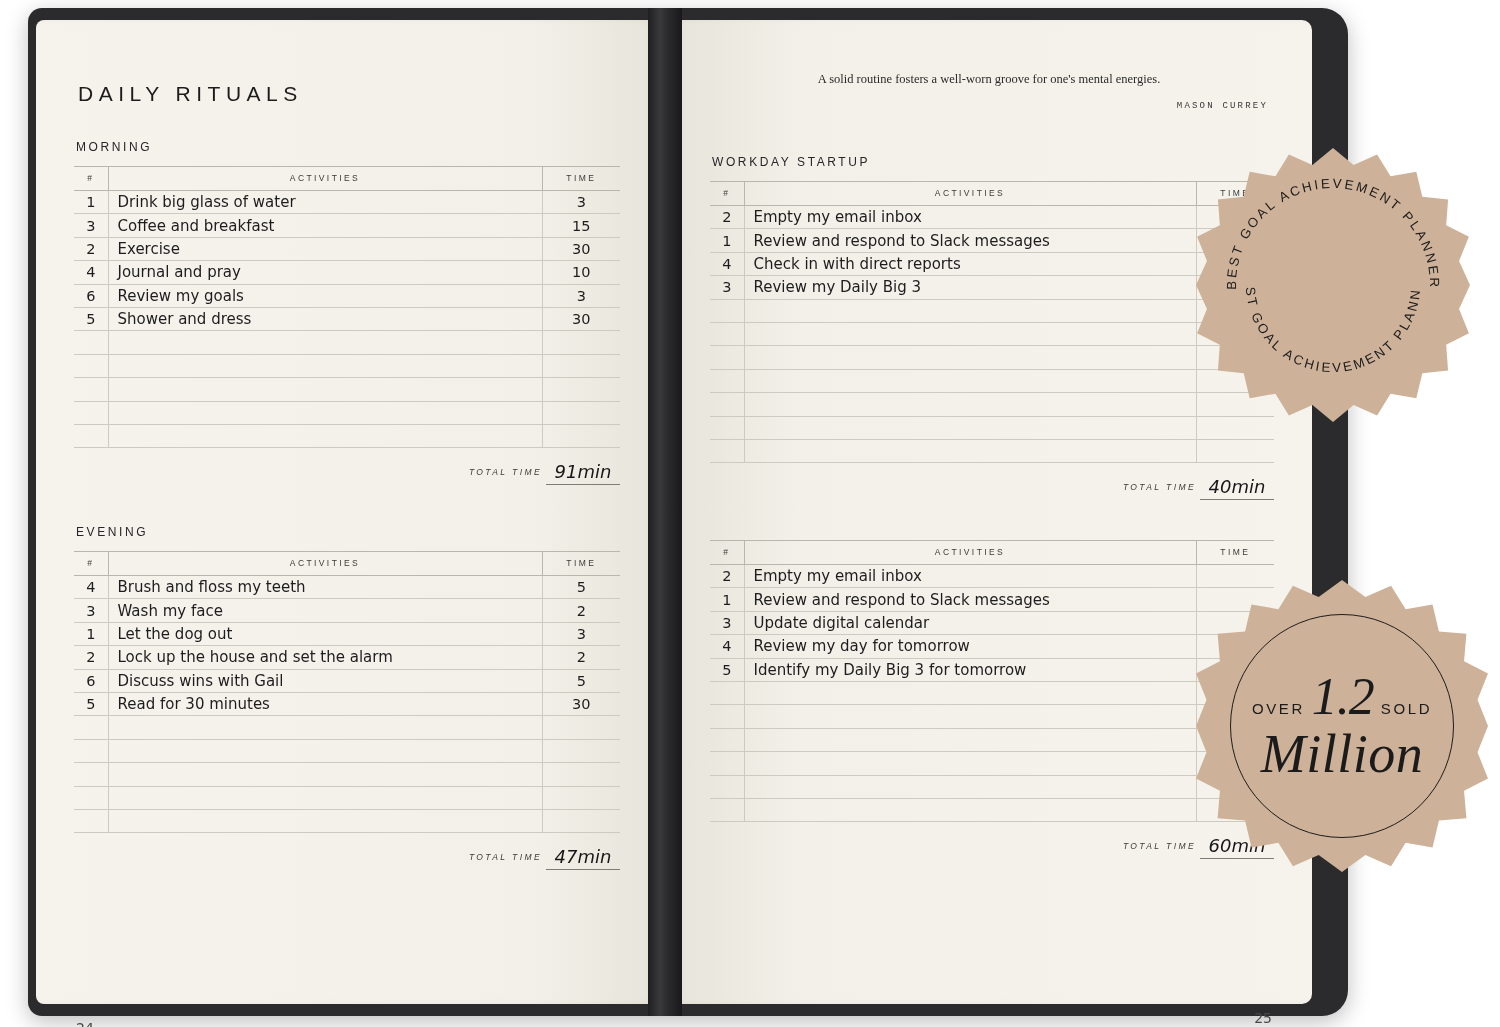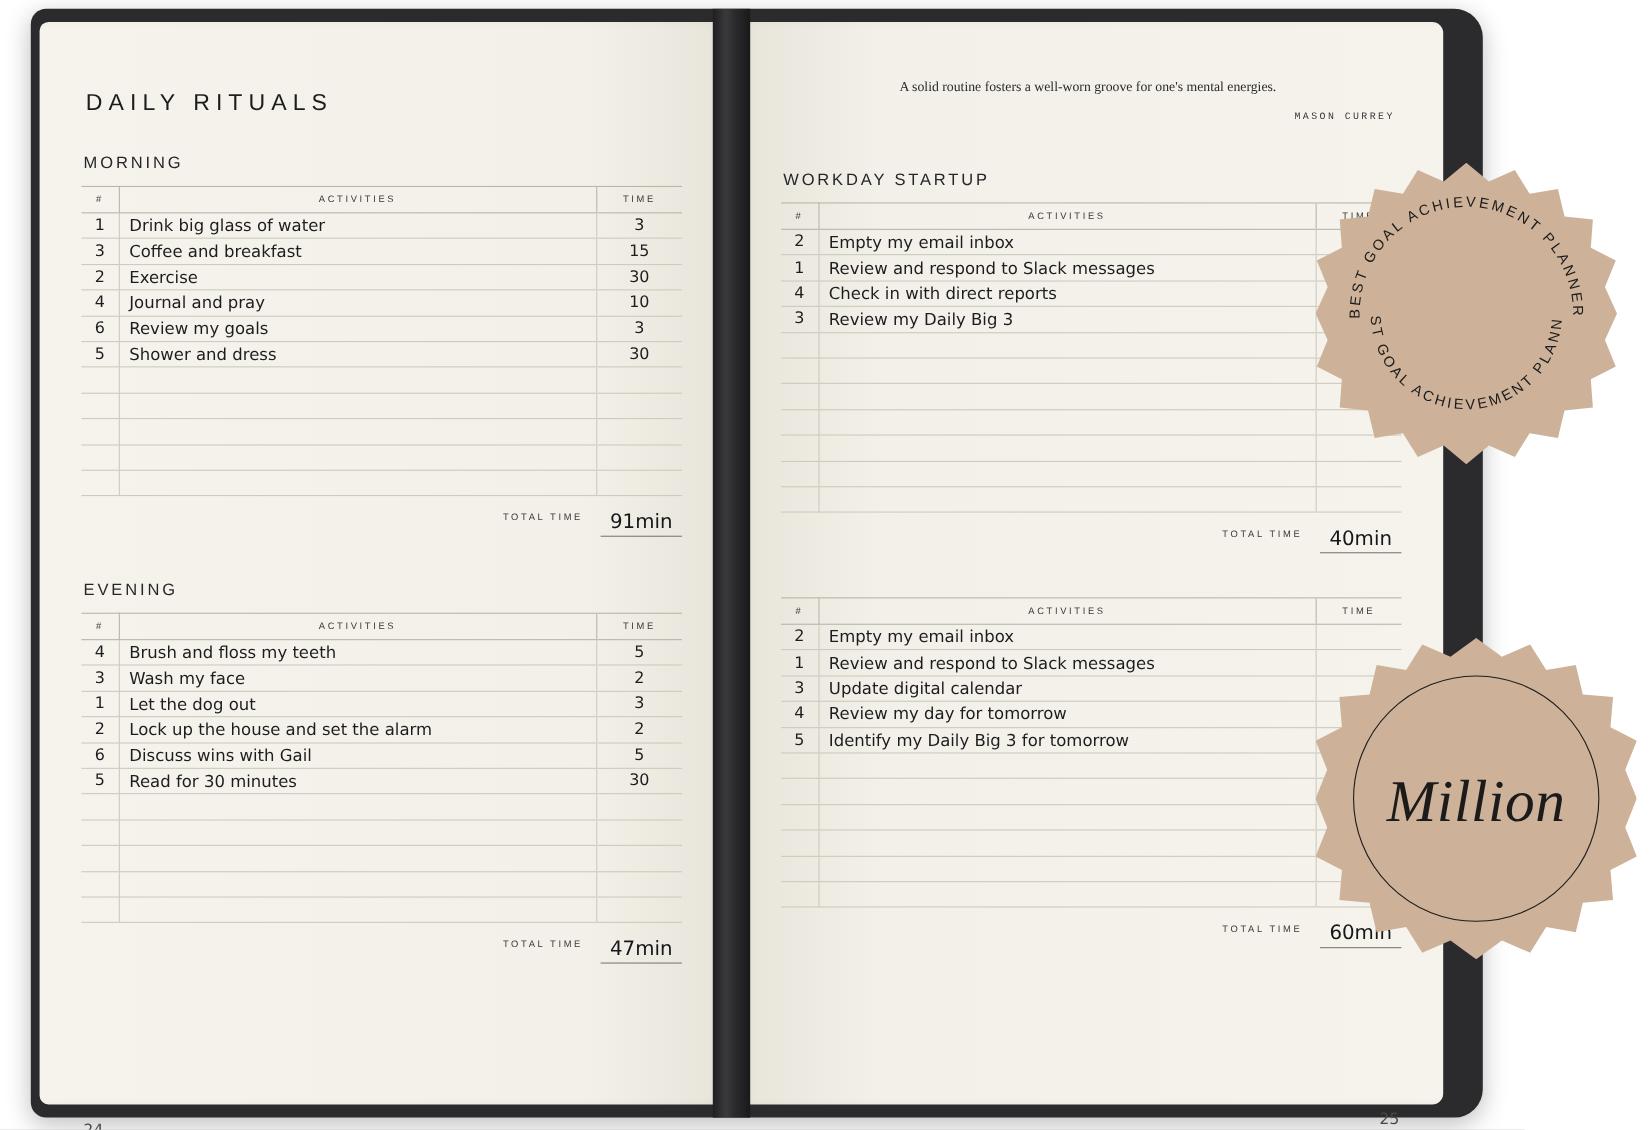--- a/index.html
+++ b/index.html
@@ -73,21 +73,21 @@
     letter-spacing: 2.2px;
     color: #39373a;
     margin-top: 14px;
     padding-right: 6px;
     font-style: normal;
     font-family: Liberation Mono, monospace;
   }
 
   .section { margin-top: 34px; }
   .section-label {
-    font-size: 15px;
+    font-size: 12px;
     letter-spacing: 2.6px;
     color: #26262a;
     margin-bottom: 12px;
     margin-left: 2px;
   }
 
   table.ritual {
     width: 100%;
     border-collapse: collapse;
     table-layout: fixed;
@@ -122,24 +122,25 @@
   table.ritual td.c-act { padding-left: 9px; white-space: nowrap; overflow: hidden; }
   table.ritual td.c-time {
     width: 78px;
     text-align: center;
     border-left: 1px solid #cdcabf;
     font-size: 14.5px;
   }
 
   .total-row {
     display: flex;
-    align-items: flex-start;
+    align-items: center;
     justify-content: flex-end;
     margin-top: 14px;
-    gap: 16px;
+    gap: 4px;
+    font-style: italic;
   }
   .total-label {
     font-size: 8.5px;
     letter-spacing: 2.4px;
     color: #3b3a38;
     padding-bottom: 4px;
   }
   .total-value {
     font-family: "DejaVu Sans", sans-serif;
     font-size: 18px;
@@ -589,17 +590,22 @@
         <text><textPath href="#ghTop" startOffset="50%" text-anchor="middle">BEST GOAL ACHIEVEMENT PLANNER</textPath></text>
         <text><textPath href="#ghBot" startOffset="50%" text-anchor="middle">BEST GOAL ACHIEVEMENT PLANNER</textPath></text>
       </svg>
     </div>
   </div>
 
   <div class="badge badge-million">
     <div class="starburst"></div>
     <div class="inner-circle"></div>
     <div class="million-stack">
+      <div class="million-line1">
+        <span class="m-over">OVER</span>
+        <span class="m-num">1.2</span>
+        <span class="m-sold">SOLD</span>
+      </div>
       <div class="m-word">Million</div>
     </div>
   </div>
 
 </div>
 
 </body></html>

